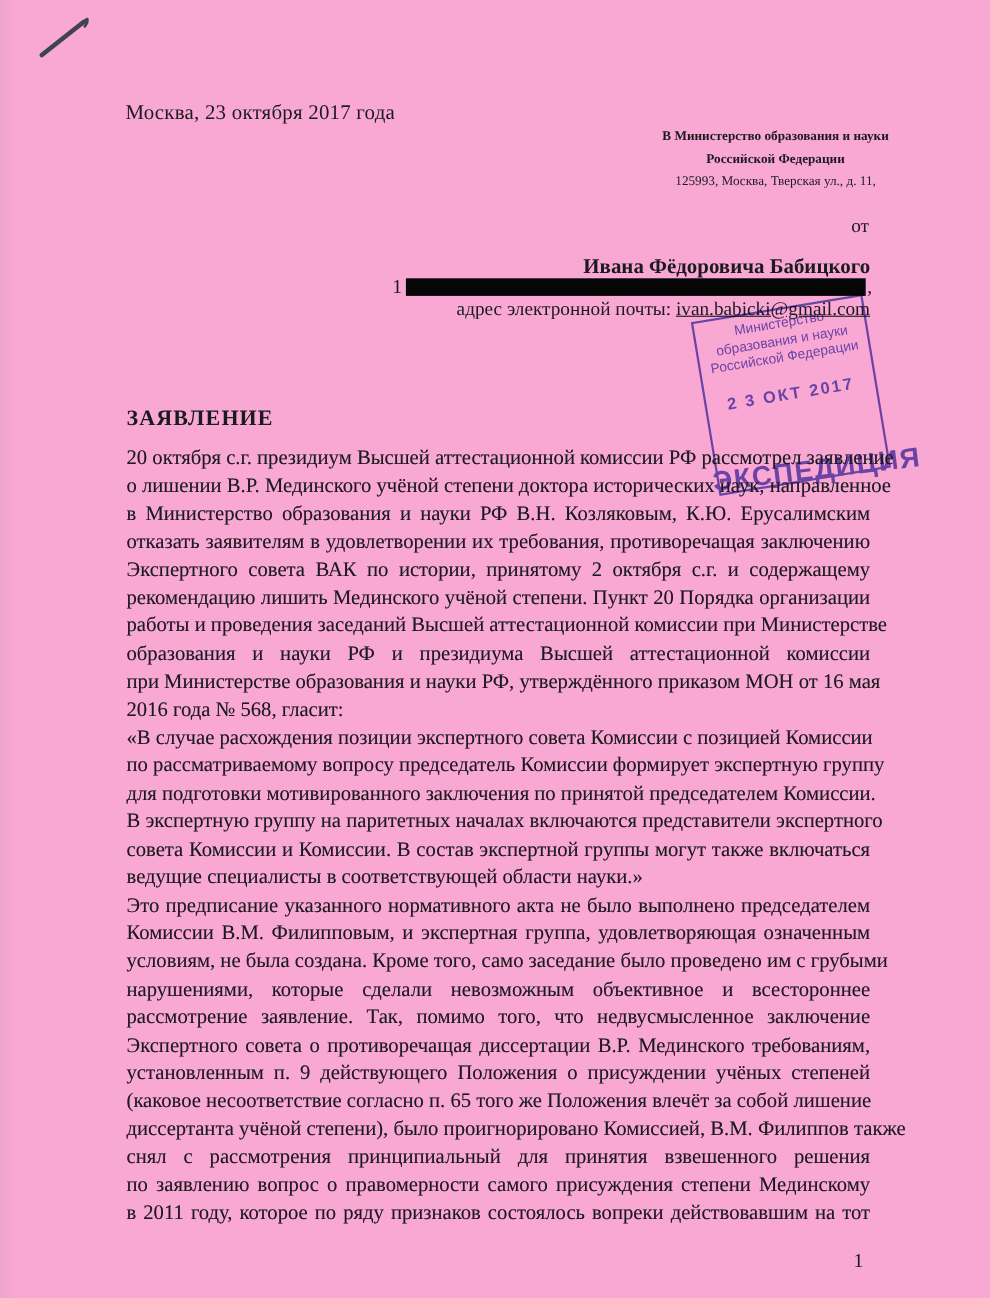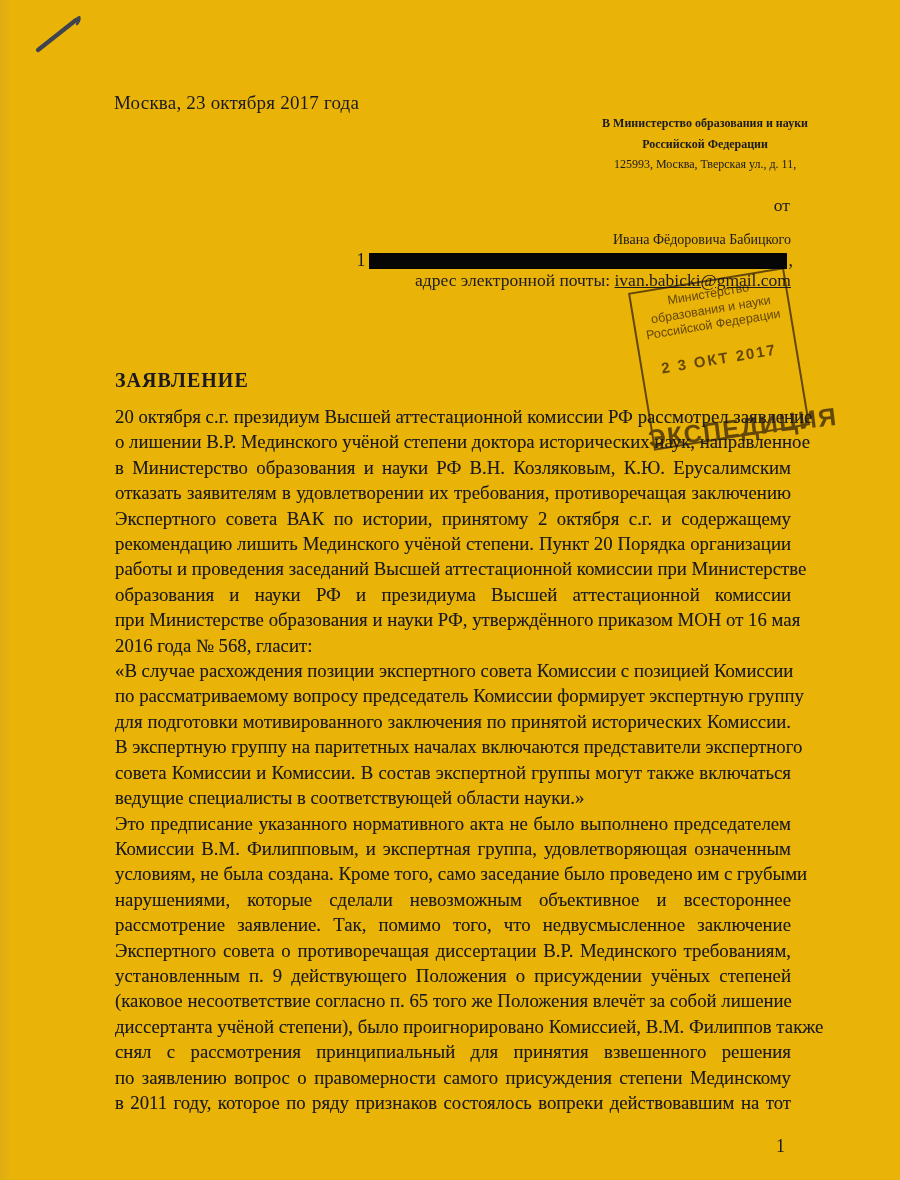--- a/index.html
+++ b/index.html
@@ -1,19 +1,19 @@
 <!DOCTYPE html>
 <html lang="ru" style="--stamp-color: #584fc0;"><head>
 <meta charset="utf-8">
 <style>
   html,body{margin:0;padding:0;background:#ffffff;}
   .page{
     position:relative;
     width:900px;height:1180px;
-    background:#eab308;
+    background:#f9a8d4;
     overflow:hidden;
     font-family:"Liberation Serif","DejaVu Serif",serif;
     color:#1a1a20;
   }
   .edge-shade{
     position:absolute;left:0;top:0;width:12px;height:100%;
     background:linear-gradient(to right, rgba(120,120,125,.10), rgba(120,120,125,0));
     pointer-events:none;
   }
   .pen-mark{position:absolute;left:26px;top:6px;}
@@ -25,21 +25,21 @@
     position:absolute;right:92px;top:113px;
     text-align:center;font-size:12px;line-height:20.5px;
   }
   .bold{font-weight:bold;}
   .from-label{
     position:absolute;right:110px;top:195px;
     font-size:17.5px;
   }
   .sender-name{
     position:absolute;right:109px;top:232px;
-    font-size:14px;font-weight:normal;
+    font-size:19px;font-weight:bold;
   }
   .addr-line{
     position:absolute;right:107px;top:250px;
     font-size:18px;
     display:flex;align-items:center;
   }
   .redaction{
     display:inline-block;
     width:418px;height:16px;
     background:#060606;
@@ -147,21 +147,21 @@
         <div class="line">Экспертного совета ВАК по истории, принятому 2 октября с.г. и содержащему</div>
         <div class="line">рекомендацию лишить Мединского учёной степени. Пункт 20 Порядка организации</div>
         <div class="line">работы и проведения заседаний Высшей аттестационной комиссии при Министерстве</div>
         <div class="line">образования и науки РФ и президиума Высшей аттестационной комиссии</div>
         <div class="line">при Министерстве образования и науки РФ, утверждённого приказом МОН от 16 мая</div>
         <div class="line last">2016 года № 568, гласит:</div>
       </div>
       <div class="paragraph">
         <div class="line">«В случае расхождения позиции экспертного совета Комиссии с позицией Комиссии</div>
         <div class="line">по рассматриваемому вопросу председатель Комиссии формирует экспертную группу</div>
-        <div class="line">для подготовки мотивированного заключения по принятой исторических Комиссии.</div>
+        <div class="line">для подготовки мотивированного заключения по принятой председателем Комиссии.</div>
         <div class="line">В экспертную группу на паритетных началах включаются представители экспертного</div>
         <div class="line">совета Комиссии и Комиссии. В состав экспертной группы могут также включаться</div>
         <div class="line last">ведущие специалисты в соответствующей области науки.»</div>
       </div>
       <div class="paragraph">
         <div class="line">Это предписание указанного нормативного акта не было выполнено председателем</div>
         <div class="line">Комиссии В.М. Филипповым, и экспертная группа, удовлетворяющая означенным</div>
         <div class="line">условиям, не была создана. Кроме того, само заседание было проведено им с грубыми</div>
         <div class="line">нарушениями, которые сделали невозможным объективное и всестороннее</div>
         <div class="line">рассмотрение заявление. Так, помимо того, что недвусмысленное заключение</div>

